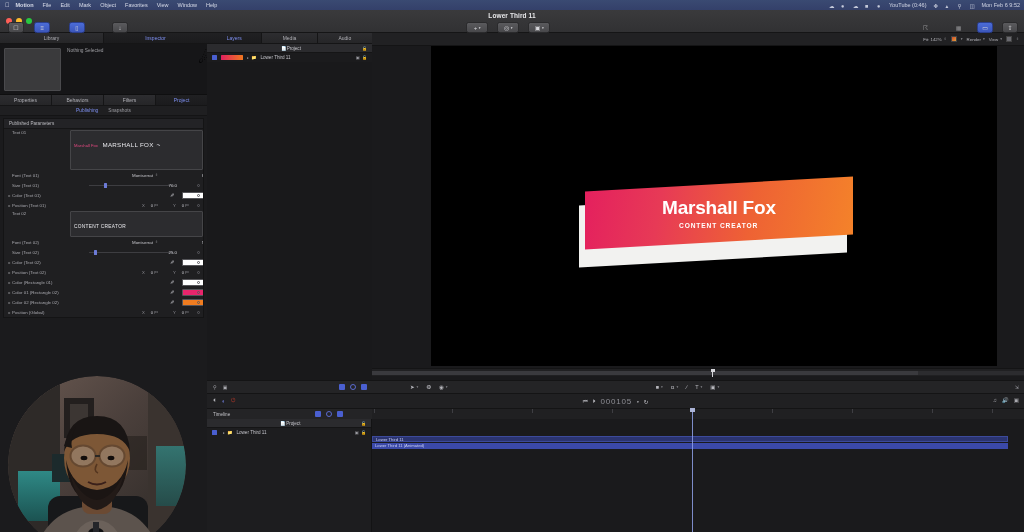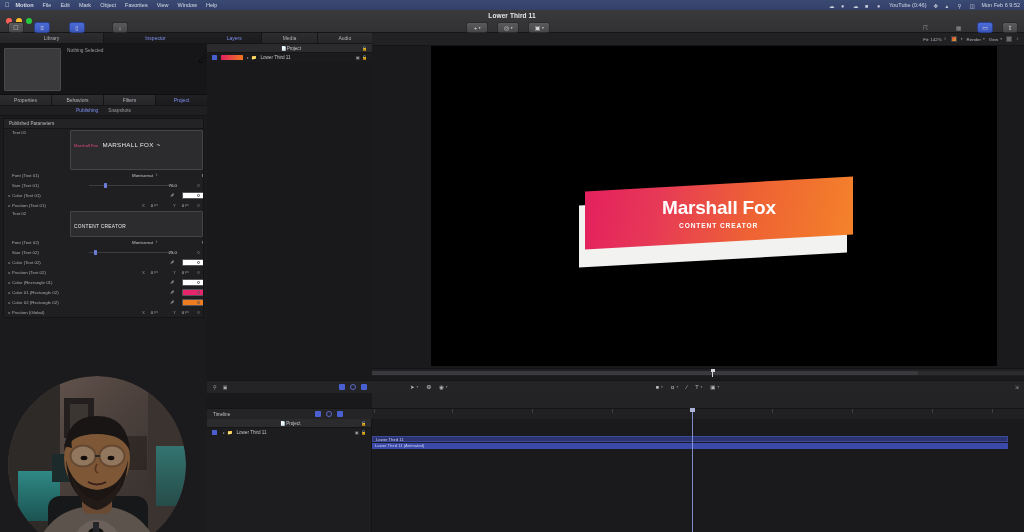--- a/index.html
+++ b/index.html
@@ -693,20 +693,39 @@
   <div class="list-tools">
     <span class="lt-ico">⚲</span>
     <span class="lt-ico">▣</span>
     <span class="lt-right">
       <span class="sq f"></span>
       <span class="sq o"></span>
       <span class="sq f"></span>
     </span>
   </div>
 
+  <div class="transport">
+    <span class="tp-left">
+      <span>⏴</span>
+      <span style="color:#6c7bd6">◐</span>
+      <span style="color:#c0392b">⏻</span>
+    </span>
+    <span class="tp-center">
+      <span class="tp-btn">⏮</span>
+      <span class="tp-btn">⏵</span>
+      <span class="tc">000105</span>
+      <span class="tp-btn" style="font-size:3.6px">▾</span>
+      <span class="tp-btn">↻</span>
+    </span>
+    <span class="tp-right">
+      <span>♫</span>
+      <span>🔊</span>
+      <span>▣</span>
+    </span>
+  </div>
 
   <div class="tl-hdr">
     <span class="ttl">Timeline</span>
     <span class="icos">
       <span class="sq f"></span>
       <span class="sq o"></span>
       <span class="sq f"></span>
     </span>
   </div>
   <div class="tl-ruler">

